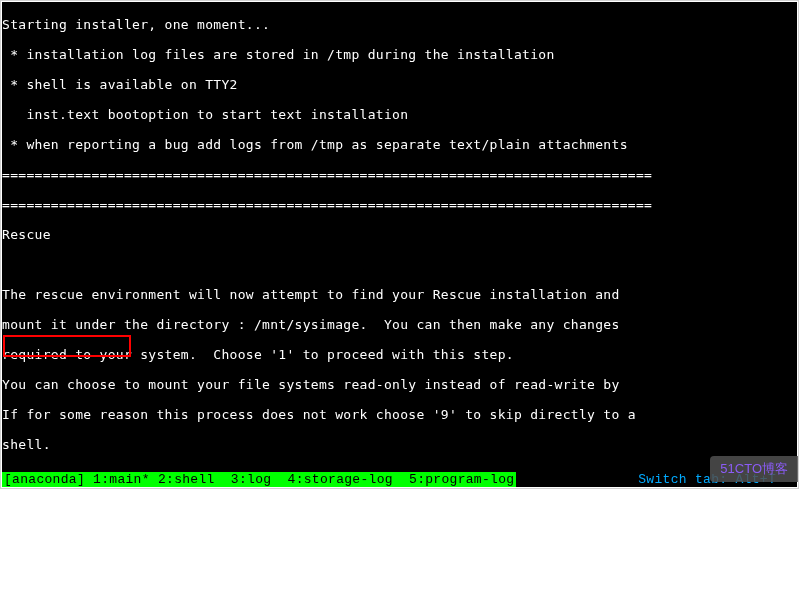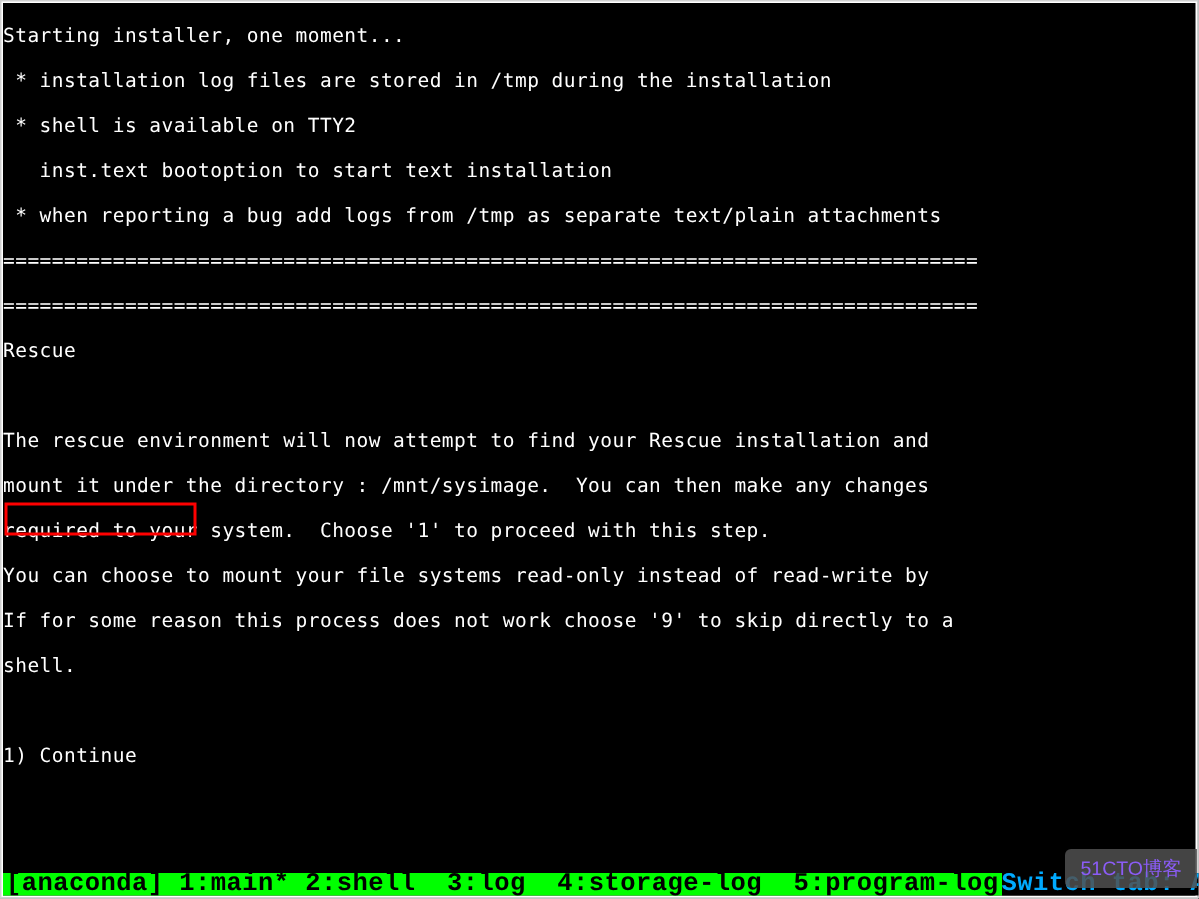--- a/index.html
+++ b/index.html
@@ -6,21 +6,21 @@
     margin: 0;
     padding: 0;
     width: 799px;
     height: 599px;
     overflow: hidden;
     background: #fff;
   }
   .frame {
     position: relative;
     width: 799px;
-    height: 599px;
+    height: 489px;
     box-sizing: border-box;
     border: 1px solid #d0d0d0;
   }
   .terminal {
     position: absolute;
     left: 1px;
     top: 1px;
     right: 1px;
     bottom: 1px;
     background: #000;
@@ -48,24 +48,23 @@
     pointer-events: none;
   }
   .status-bar {
     position: absolute;
     left: 0;
     right: 15px;
     bottom: 0;
     height: 15px;
     display: flex;
     font-family: "Courier New", Courier, monospace;
-    font-size: 17px;
+    font-size: 13px;
     line-height: 15px;
     white-space: pre;
-    font-weight: bold;
   }
   .status-left {
     background: #00ff00;
     color: #000;
     padding: 0 2px;
     flex: 0 0 auto;
   }
   .status-mid {
     background: #000;
     flex: 1 1 auto;

